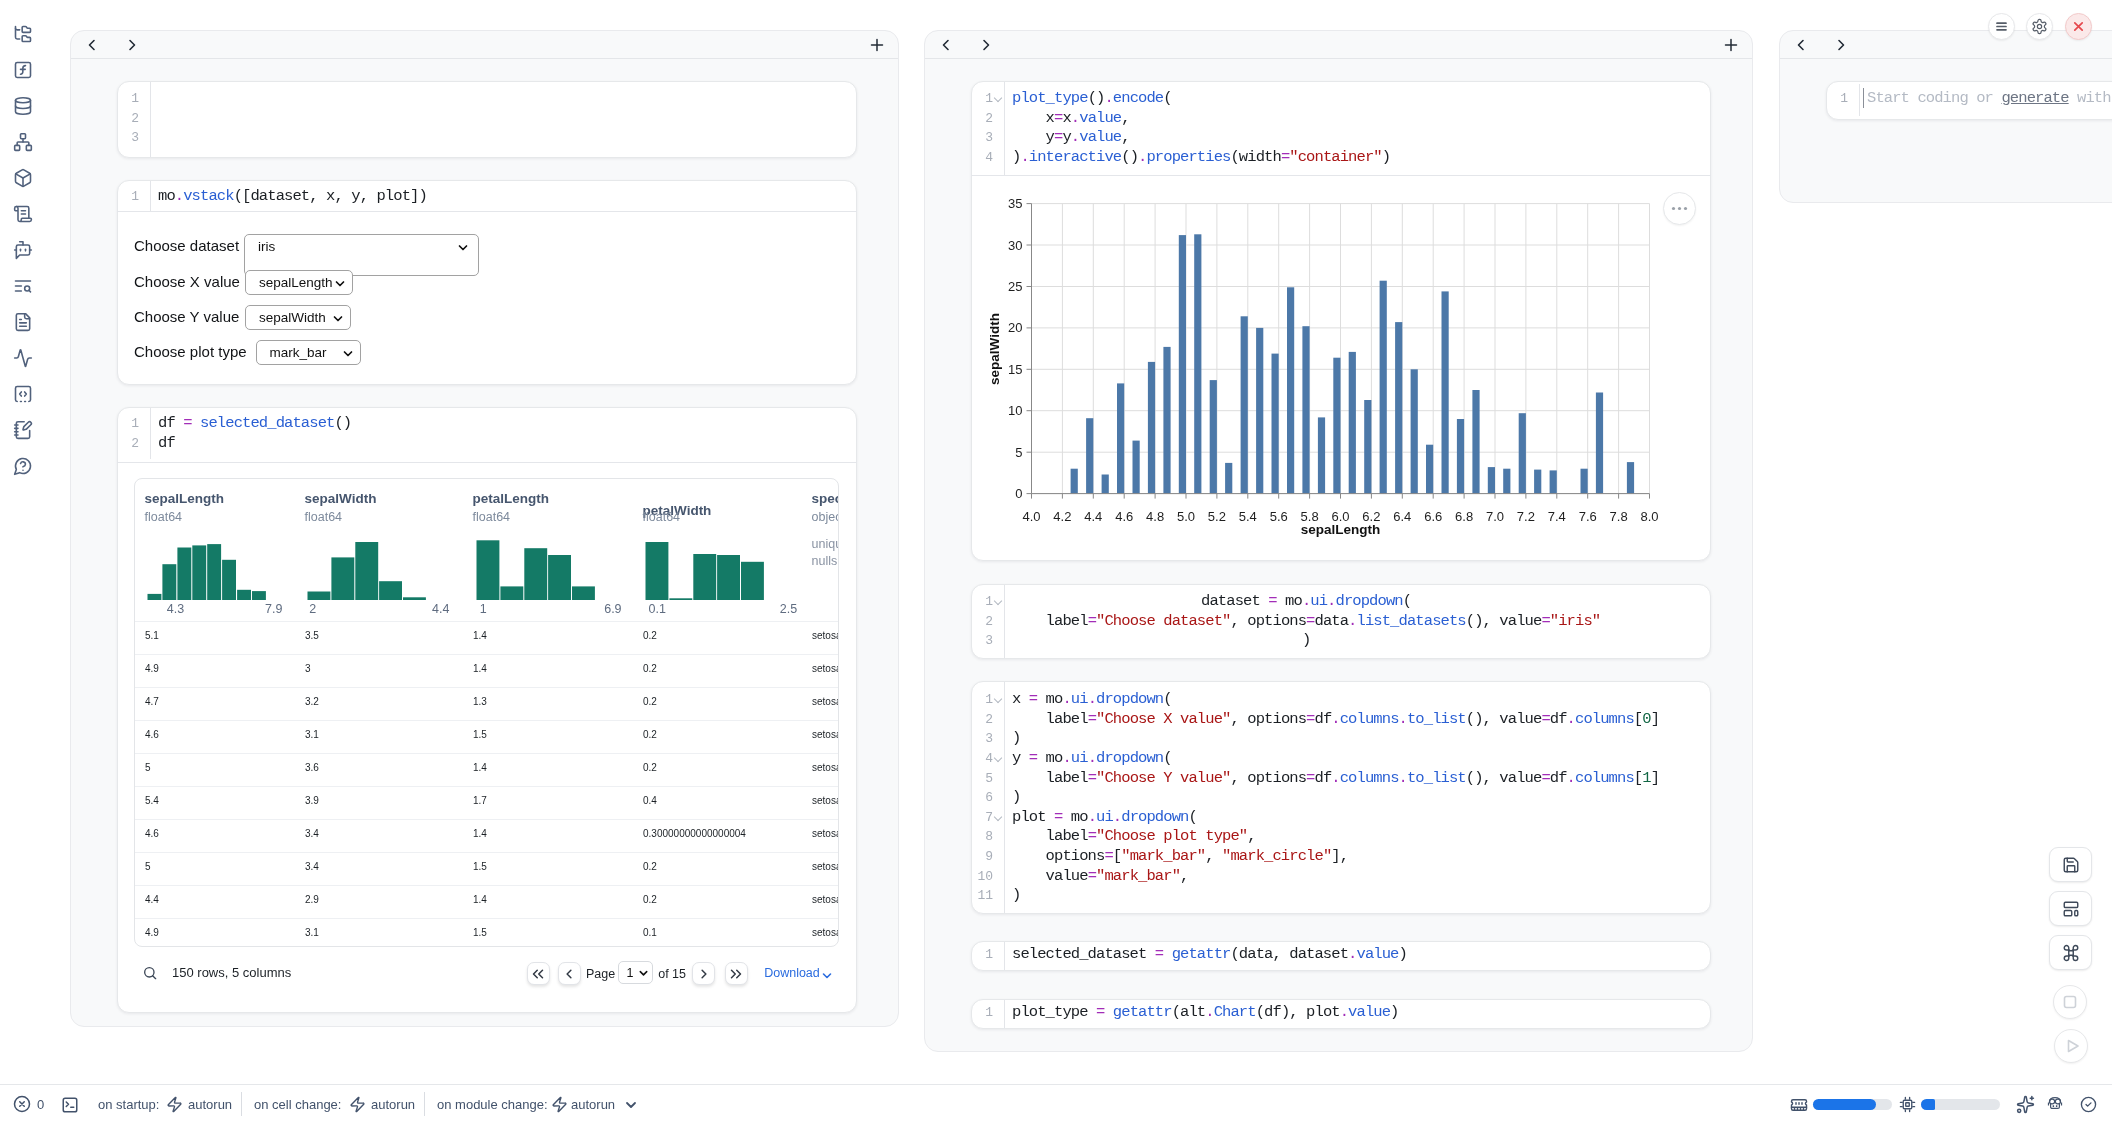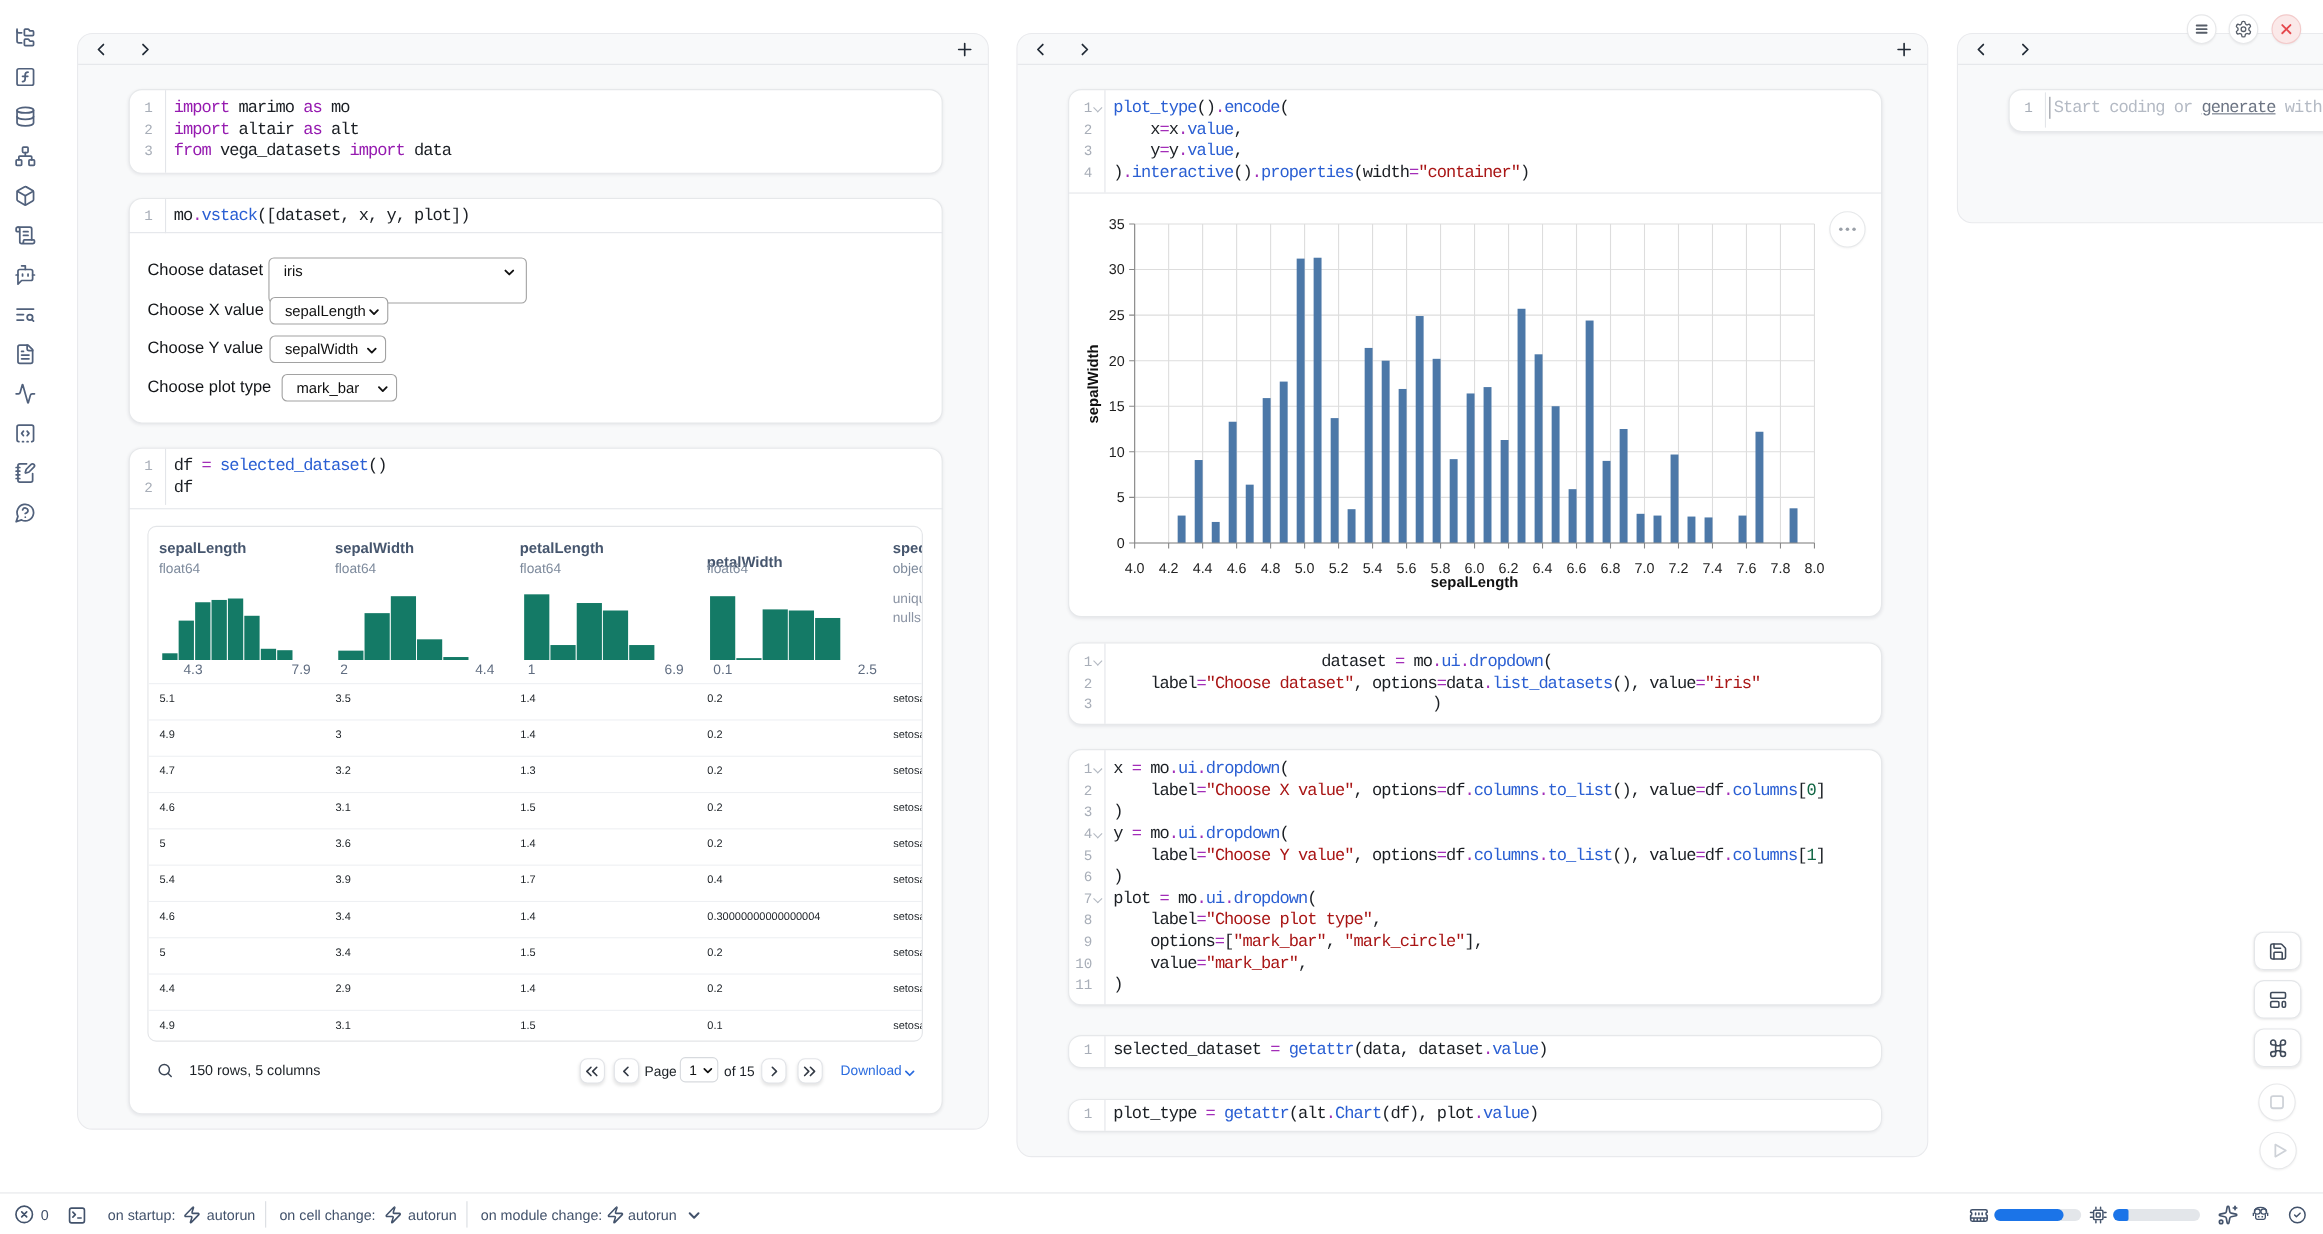--- a/index.html
+++ b/index.html
@@ -138,23 +138,20 @@
     <svg style="position:absolute;right:14px;top:7px" width="14" height="14" viewBox="0 0 14 14" fill="none" stroke="#222b36" stroke-width="1.5" stroke-linecap="round">
           <path d="M7 1.5 V12.5 M1.5 7 H12.5"></path>
         </svg>
   </div>
 
   <div class="cell" style="left:46px; top:50px; width:740px; height:77px;"></div>
   <div class="gut" style="left:52px; top:58px; width:16px;">1
 2
 3</div>
   <div class="gsep" style="left:79px; top:51px; height:75px;"></div>
-  <div class="code" style="left:87px; top:58px;"><span class="kw">import</span> marimo <span class="kw">as</span> mo
-<span class="kw">import</span> altair <span class="kw">as</span> alt
-<span class="kw">from</span> vega_datasets <span class="kw">import</span> data</div>
 
   <div class="cell" style="left:46px; top:148.5px; width:740px; height:205px;"></div>
   <div class="gut" style="left:52px; top:156px; width:16px;">1</div>
   <div class="gsep" style="left:79px; top:149.5px; height:31px;"></div>
   <div class="code" style="left:87px; top:156px;">mo<span class="op">.</span><span class="fn">vstack</span>([dataset, x, y, plot])</div>
   <div style="position:absolute;left:46px;top:180.3px;width:740px;border-top:1px solid #e4e6ea;"></div>
 
   <div class="uilabel" style="left:63px; top:206px;">Choose dataset</div>
   <div class="sel" style="left:173px; top:203px; width:235px; height:42px;">
         <span class="txt">iris</span>

